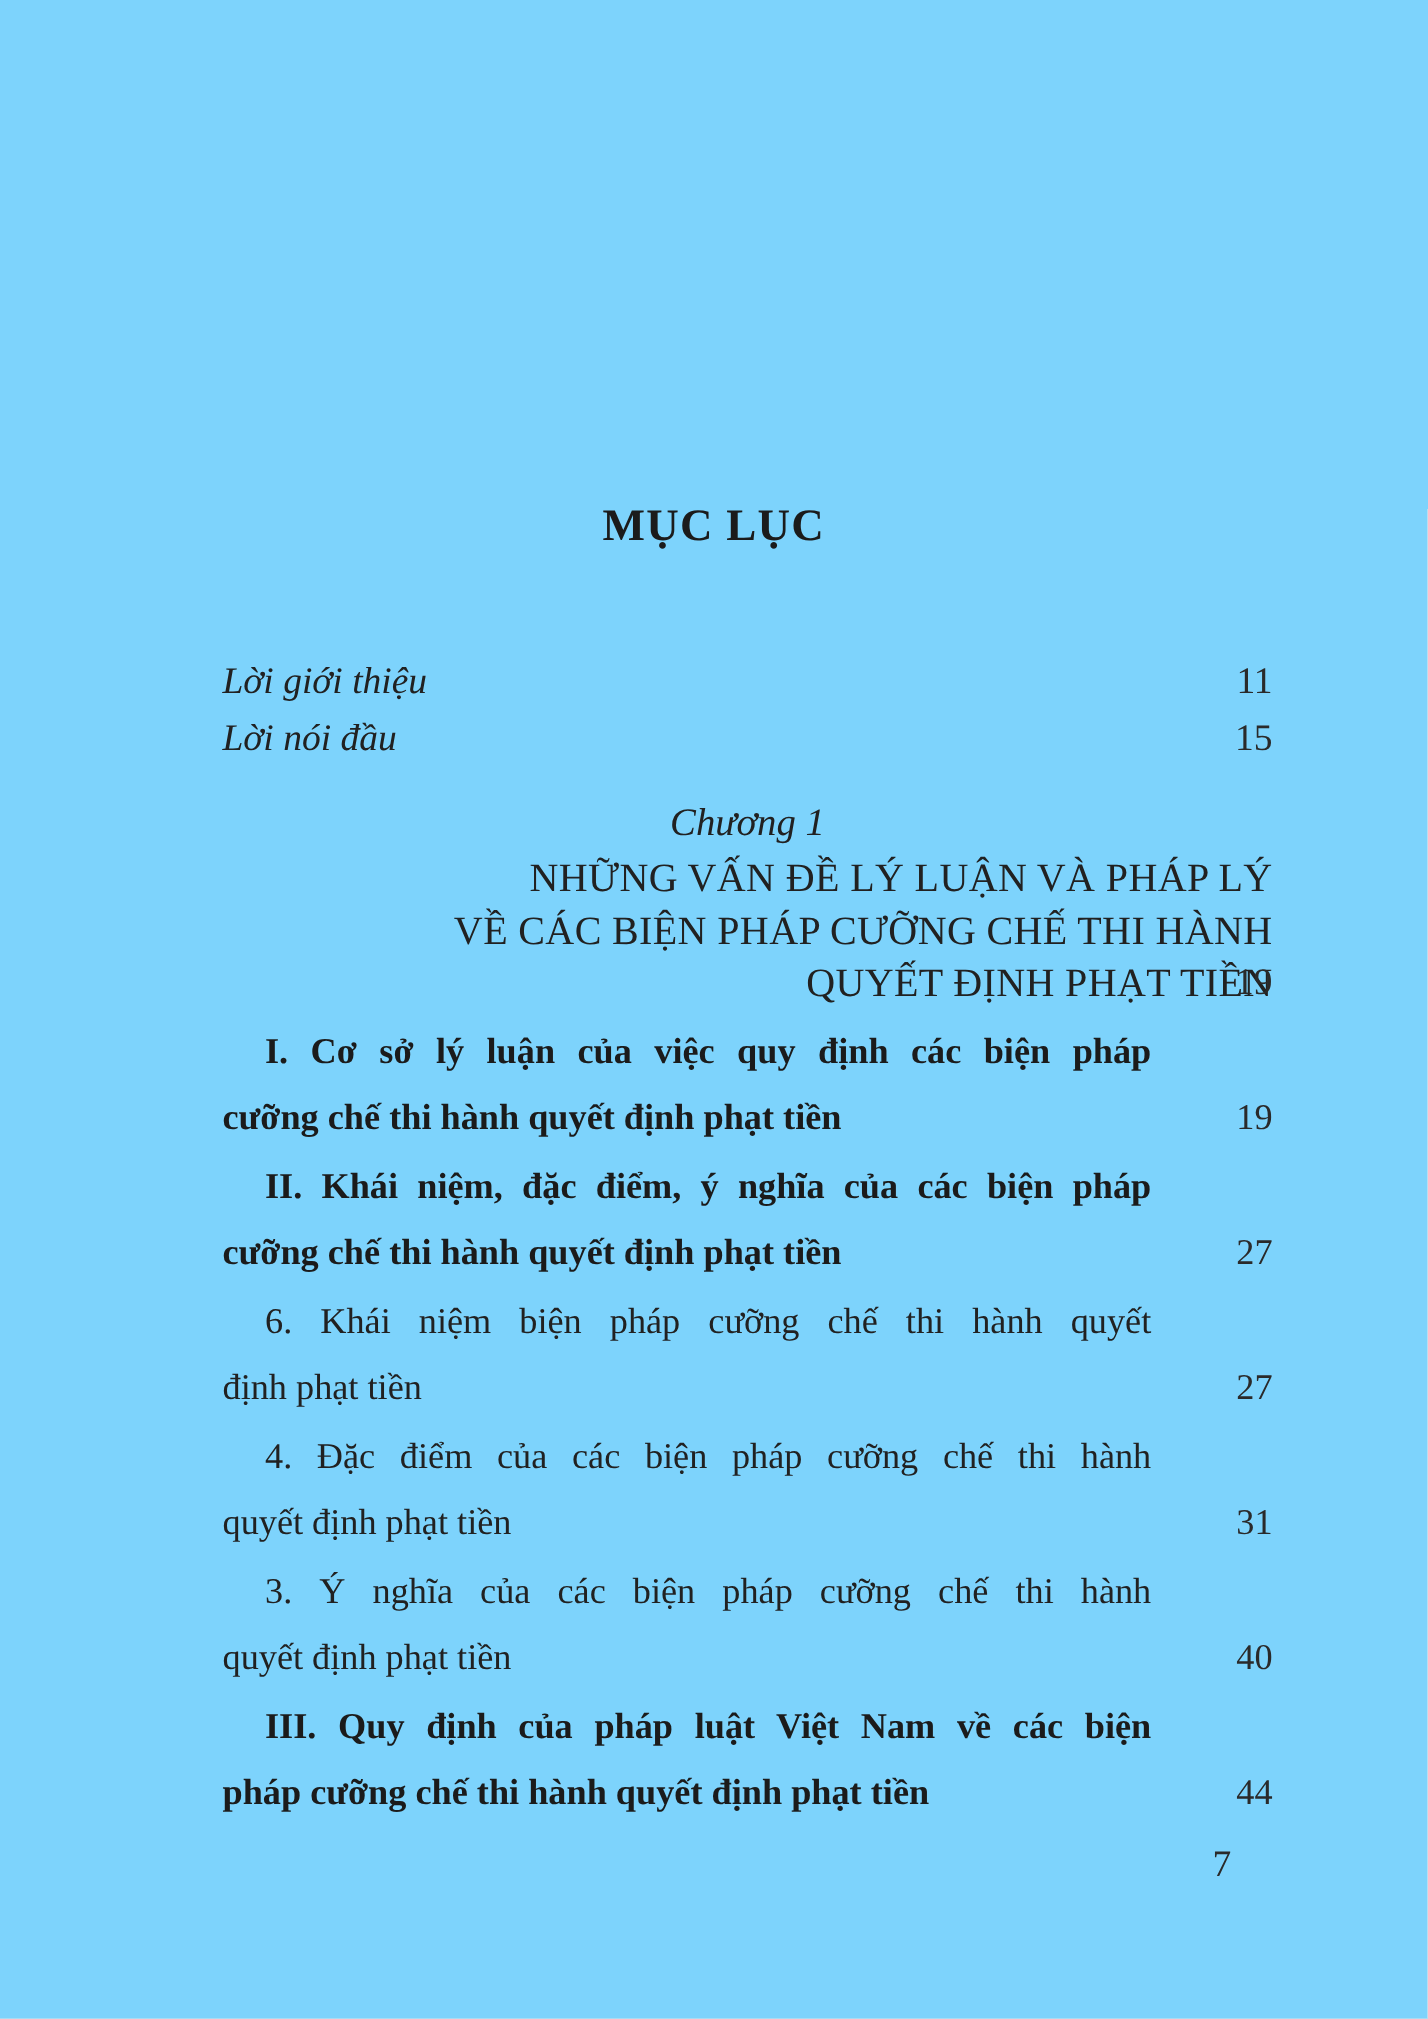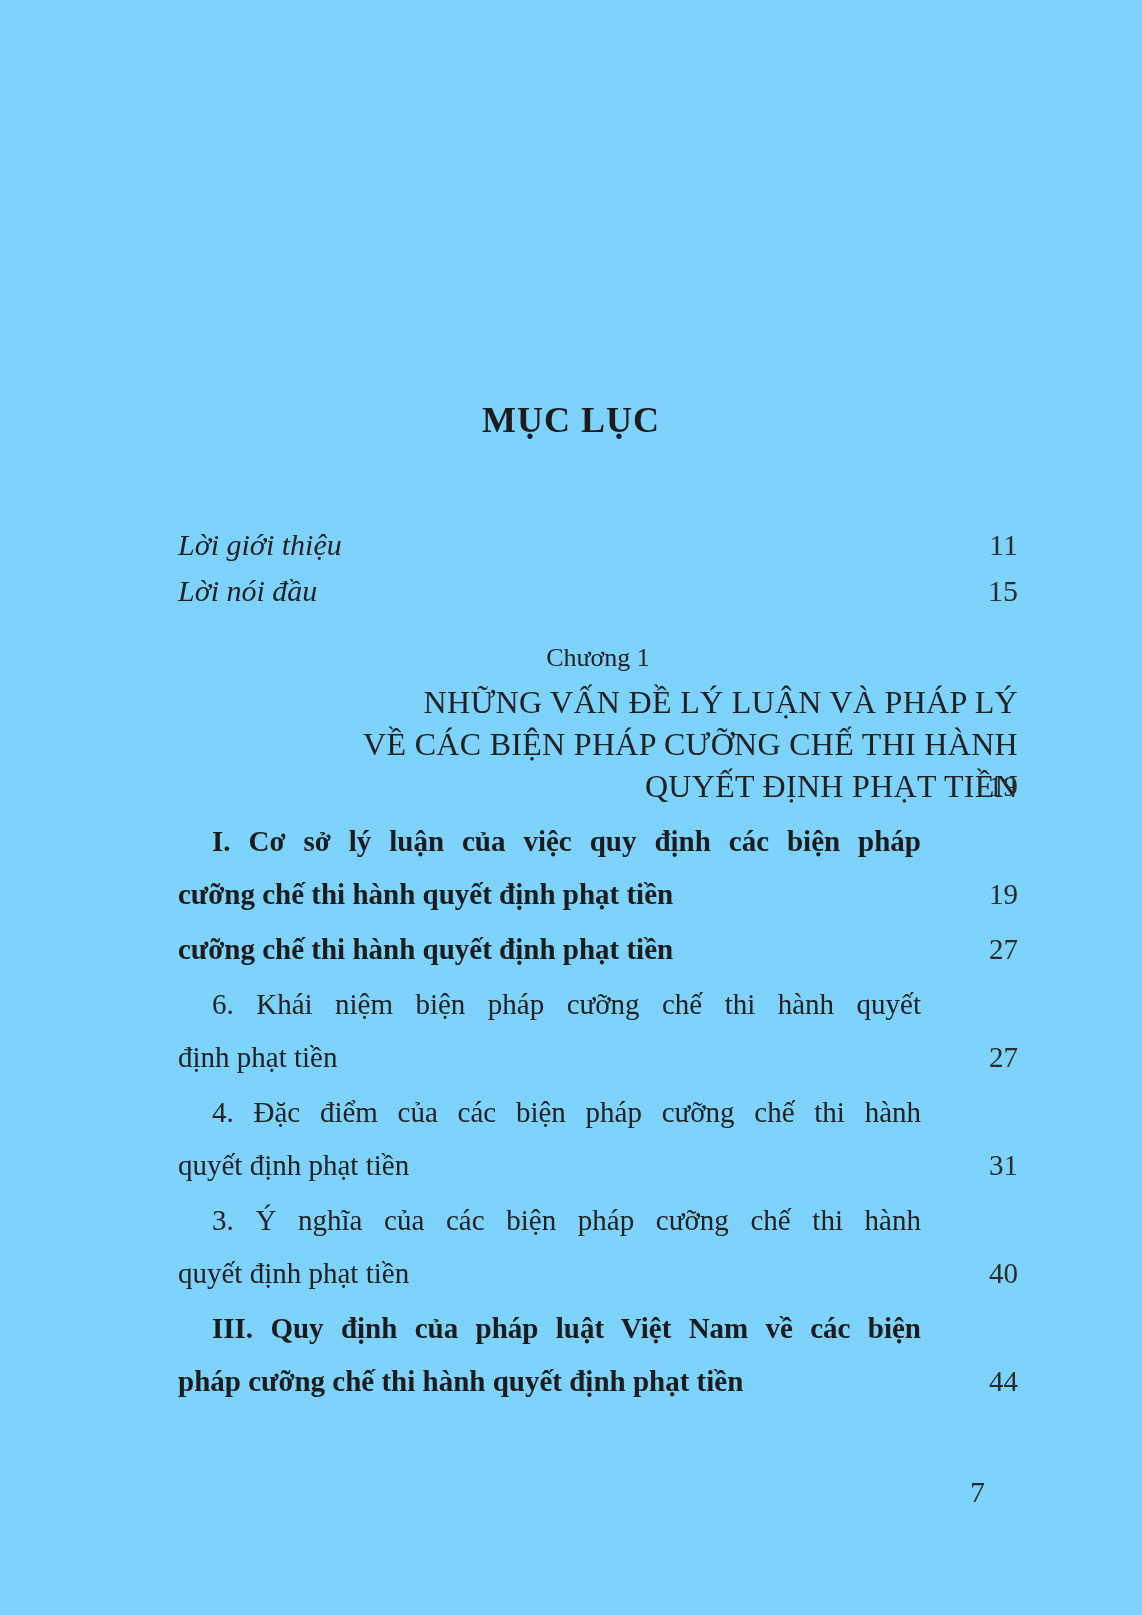--- a/index.html
+++ b/index.html
@@ -49,21 +49,22 @@
   }
   .fm-row .pagenum {
     font-style: normal;
   }
   
   .chapter {
     margin-top: 20px;
     text-align: center;
   }
   .chapter .kicker {
-    font-size: 26px;
+    font-style: italic;
+    font-size: 31px;
     line-height: 47px;
     height: 47px;
   }
   .chapter .cline {
     position: relative;
     font-size: 32px;
     line-height: 42px;
     height: 42px;
     letter-spacing: 0.3px;
     white-space: nowrap;
@@ -152,20 +153,21 @@
 
       <div class="entry bold">
         <div class="eline1">I. Cơ sở lý luận của việc quy định các biện pháp</div>
         <div class="eline2">
           <span>cưỡng chế thi hành quyết định phạt tiền</span>
           <span class="pagenum">19</span>
         </div>
       </div>
 
       <div class="entry bold">
+        <div class="eline1">II. Khái niệm, đặc điểm, ý nghĩa của các biện pháp</div>
         <div class="eline2">
           <span>cưỡng chế thi hành quyết định phạt tiền</span>
           <span class="pagenum">27</span>
         </div>
       </div>
 
       <div class="entry">
         <div class="eline1">6. Khái niệm biện pháp cưỡng chế thi hành quyết</div>
         <div class="eline2">
           <span>định phạt tiền</span>

